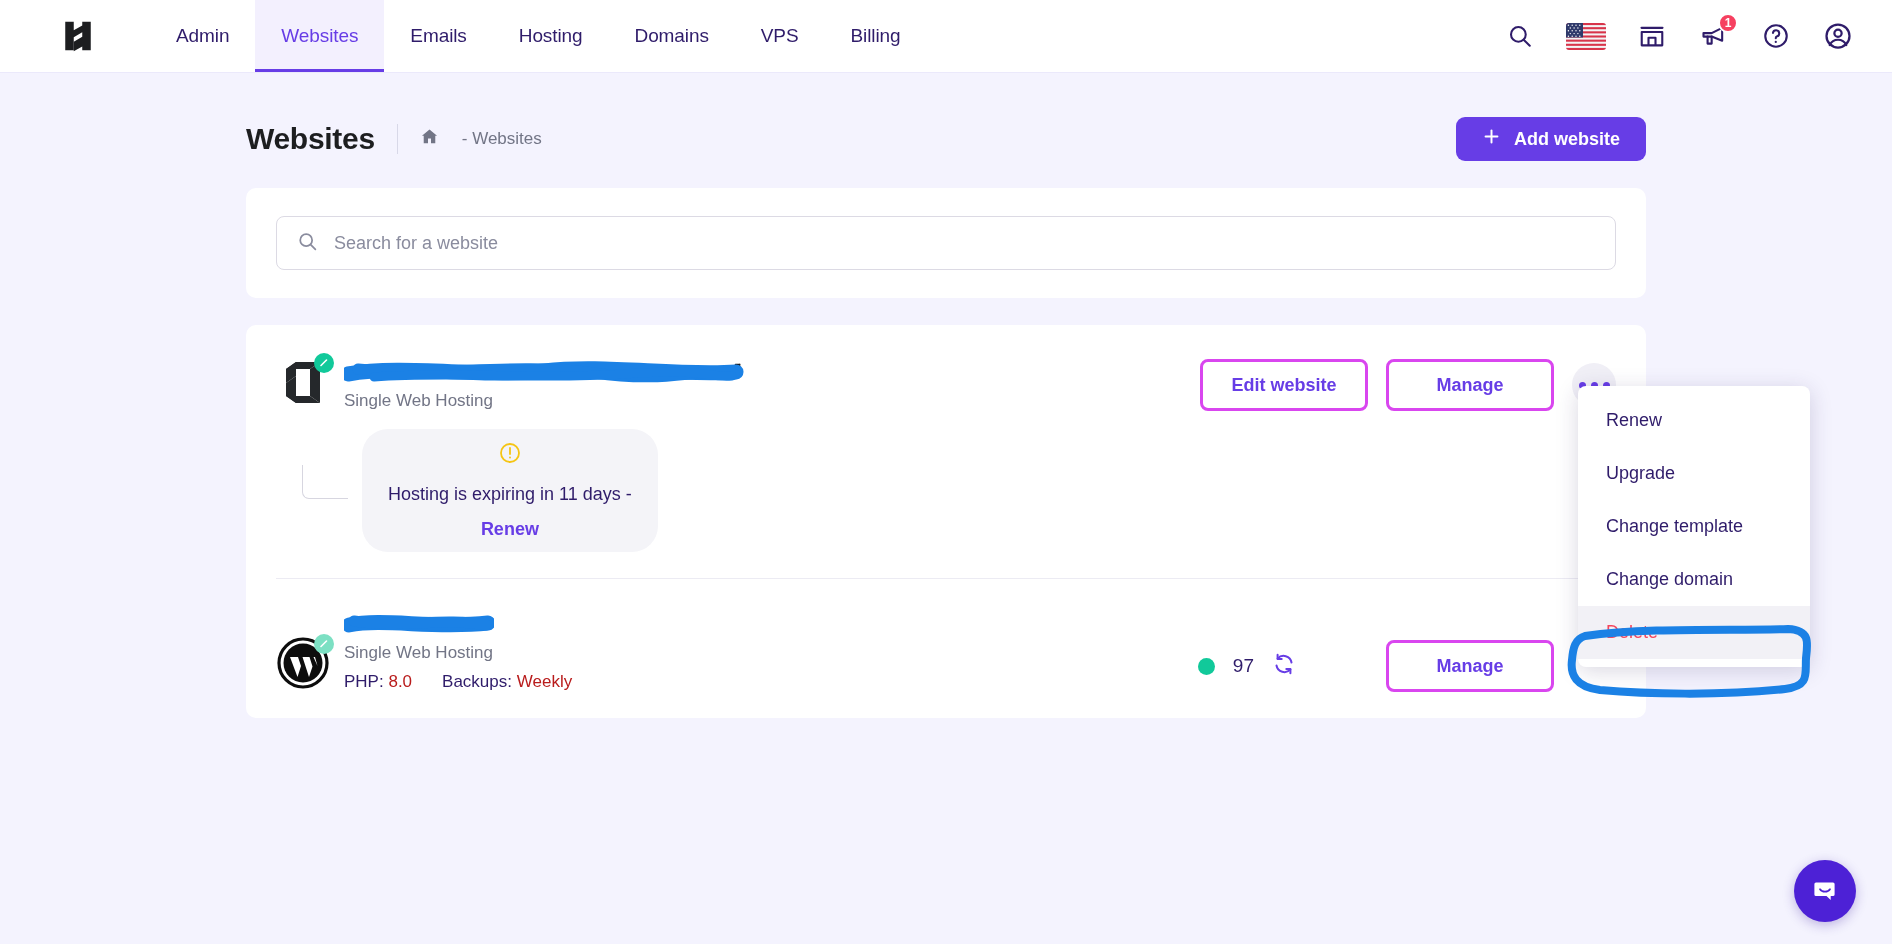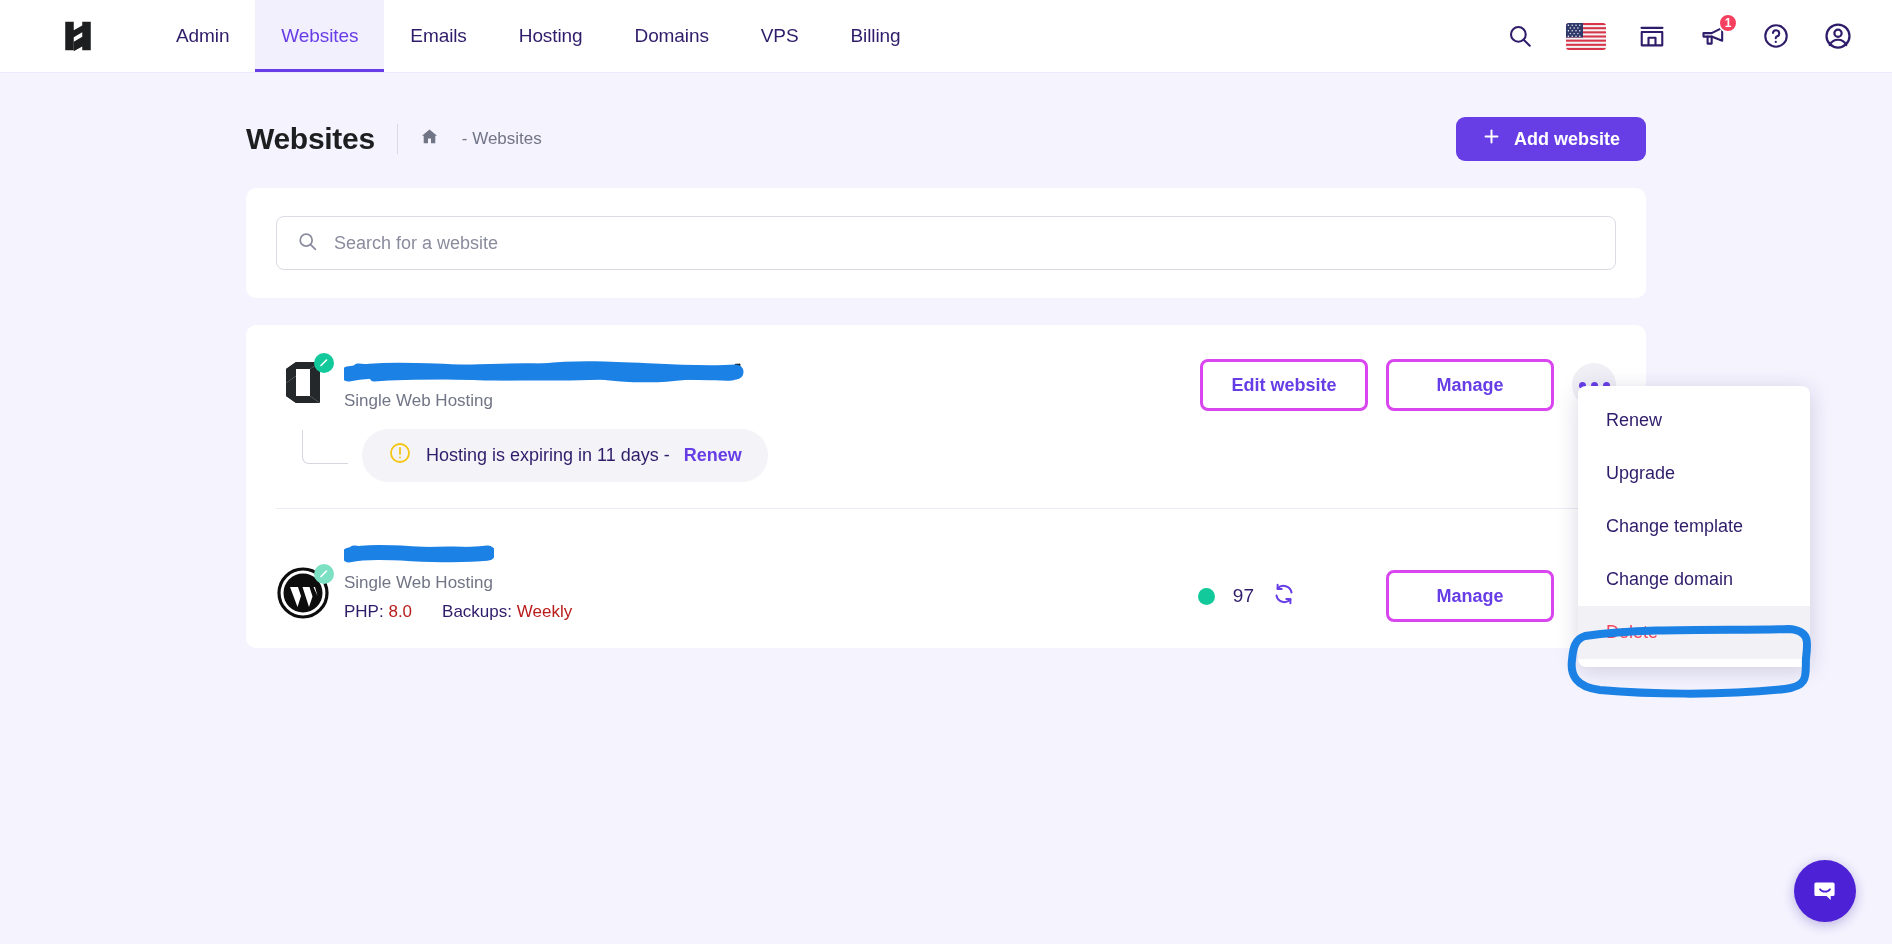--- a/index.html
+++ b/index.html
@@ -156,21 +156,21 @@
   .notice-line { display: flex; align-items: center; margin-top: 18px; }
   .tree {
     width: 46px; height: 34px; margin-left: 26px; margin-right: 14px;
     border-left: 1px solid #d7d6e0; border-bottom: 1px solid #d7d6e0;
     border-bottom-left-radius: 7px;
     margin-top: -18px;
   }
   .notice {
     display: inline-flex; align-items: center; gap: 14px;
     background: #f4f4f8; border-radius: 26px;
-    padding: 12px 26px; font-size: 18px; color: #2f1c6a;
+    padding: 12px 26px; font-size: 18px; color: #2f1c6a; flex-direction: column;
   }
   .notice a { color: #673de6; font-weight: bold; text-decoration: none; cursor: pointer; }
 
   
   .menu {
     position: absolute;
     left: 1578px; top: 386px;
     width: 232px;
     background: #fff;
     border-radius: 8px;

